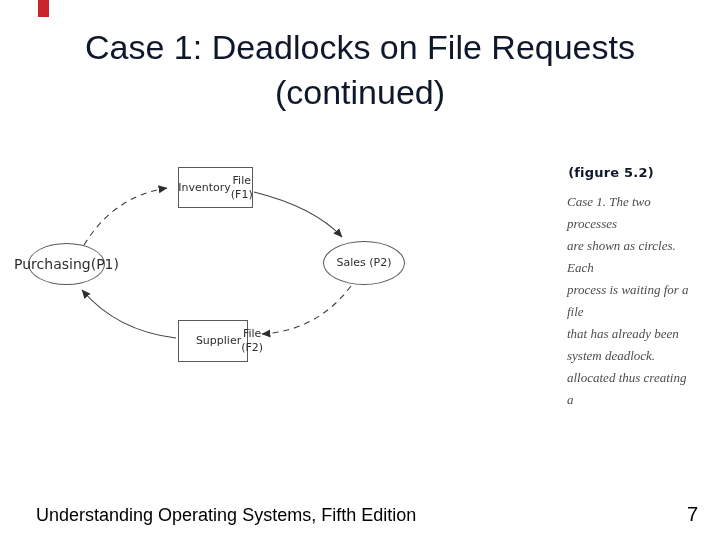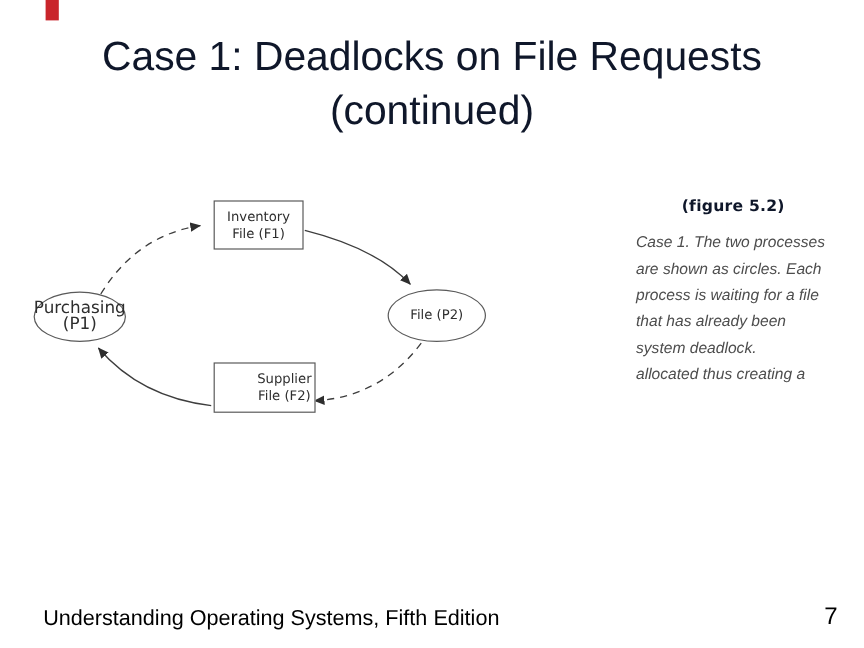--- a/index.html
+++ b/index.html
@@ -18,37 +18,37 @@
   }
   
   .diagram{position:absolute; left:0; top:0; width:430px; height:400px;}
   .diagram svg{position:absolute; left:0; top:0;}
   .edge{fill:none; stroke:#3d3d3d; stroke-width:1.1;}
   .edge.dashed{stroke-dasharray:6 5;}
   .node{
     position:absolute; box-sizing:border-box; background:#fff;
     border:1.2px solid #5a5a5a; color:#2e2e2e;
     font-family:"DejaVu Sans", sans-serif; font-size:11px; line-height:14px;
-    display:flex; flex-direction:column; align-items:center; justify-content:center;
+    display:flex; align-items:center; justify-content:center;
     text-align:center; z-index:2;
   }
   .node.ellipse{border-radius:50%;}
   .node-inventory{left:178px; top:167px; width:75px; height:41px;}
-  .node-supplier{left:178px; top:302px; width:85px; height:42px;padding-left:33px;}
+  .node-supplier{left:178px; top:320px; width:70px; height:42px;padding-left:33px;}
   .node-purchasing{left:28px;  top:243px; width:77px; height:42px; font-size:14px; line-height:13px;}
   .node-sales{left:323px; top:241px; width:82px; height:44px;}
   
   .figure-panel{position:absolute; left:530px; top:165px; width:162px;}
   .figure-label{
     color:#0f172a; font-weight:bold; font-size:13px;
     font-family:"DejaVu Sans", sans-serif; letter-spacing:0.2px;text-align:center;
   }
   .figure-caption{
     margin-top:11px; color:#4d4d4d; font-style:italic;
-    font-family:Liberation Sans, sans-serif; font-size:13px; line-height:22px;
+    font-family:Liberation Serif, serif; font-size:13px; line-height:22px;margin-left:37px;
   }
   
   .footer-text{
     position:absolute; left:36px; top:505px; color:#000000; font-size:18px;
   }
   .page-number{
     position:absolute; right:22px; top:503px; color:#000; font-size:20px;
   }
 </style>
 </head>
@@ -80,21 +80,21 @@
       <div>Inventory</div>
       <div>File (F1)</div>
     </div>
 
     <div class="node ellipse node-purchasing">
       <div>Purchasing</div>
       <div>(P1)</div>
     </div>
 
     <div class="node ellipse node-sales">
-      <div>File (P2)</div>
+      <div>Sales (P2)</div>
     </div>
 
     <div class="node node-supplier">
       <div>Supplier</div>
       <div>File (F2)</div>
     </div>
   </div>
 
   <div class="figure-panel">
     <div class="figure-label">(figure 5.2)</div>

